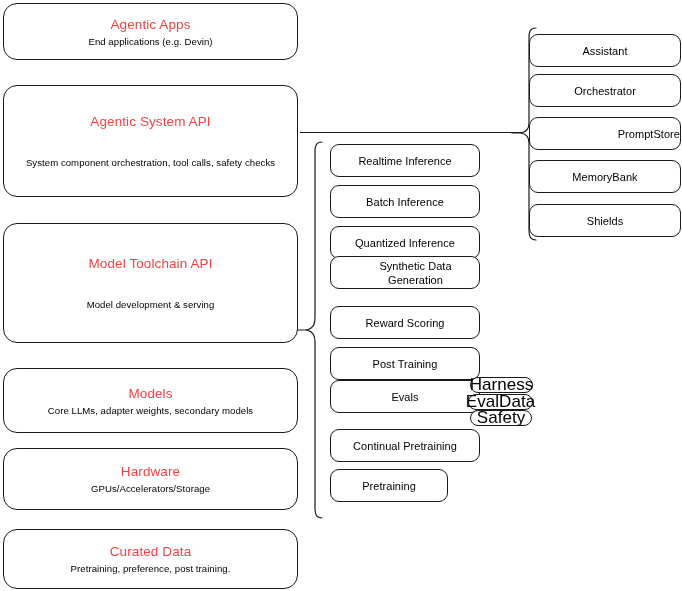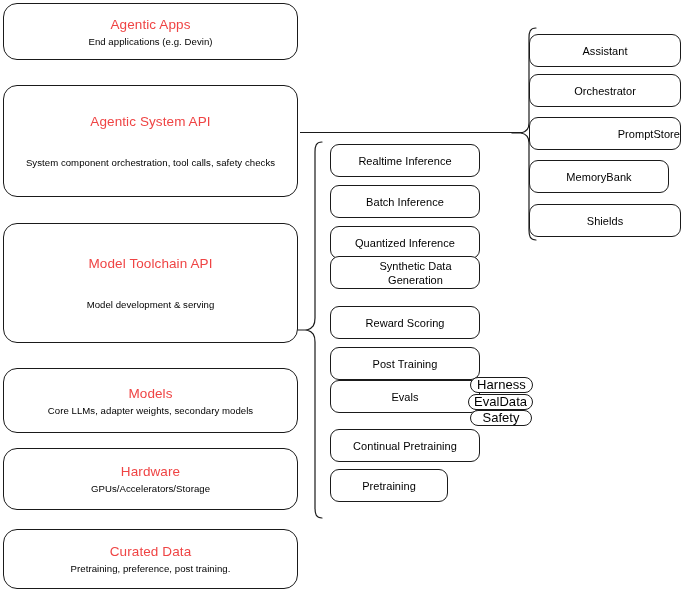--- a/index.html
+++ b/index.html
@@ -62,21 +62,21 @@
   
   .minipill {
     position: absolute;
     box-sizing: border-box;
     background: #ffffff;
     border: 1.1px solid #1a1a1a;
     border-radius: 999px;
     display: flex;
     align-items: center;
     justify-content: center;
-    font-size: 13px;
+    font-size: 17px;
     line-height: 12px;
     letter-spacing: 0.05px;
     z-index: 5;
   }
   
   .hline {
     position: absolute;
     background: #1a1a1a;
     height: 1.1px;
   }
@@ -191,20 +191,20 @@
 
   <div class="node chip" style="left:529px; top:34px; width:152px; height:33px;">
     <span>Assistant</span>
   </div>
   <div class="node chip" style="left:529px; top:74px; width:152px; height:33px;">
     <span>Orchestrator</span>
   </div>
   <div class="node chip" style="left:529px; top:117px; width:152px; height:33px;align-items:flex-end;">
     <span>PromptStore</span>
   </div>
-  <div class="node chip" style="left:529px; top:160px; width:140px; height:33px;">
+  <div class="node chip" style="left:529px; top:160px; width:152px; height:33px;">
     <span>MemoryBank</span>
   </div>
   <div class="node chip" style="left:529px; top:204px; width:152px; height:33px;">
     <span>Shields</span>
   </div>
 
 </div>
 
 </body></html>

